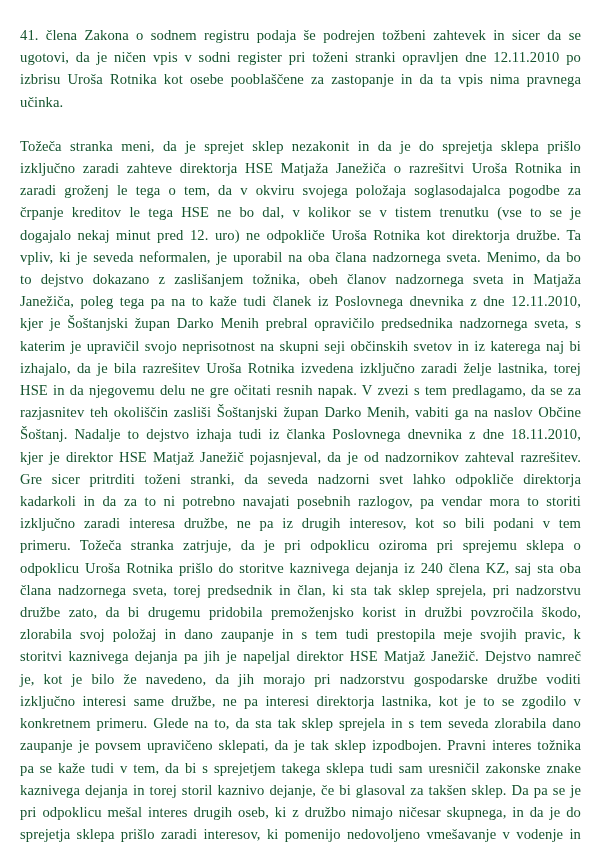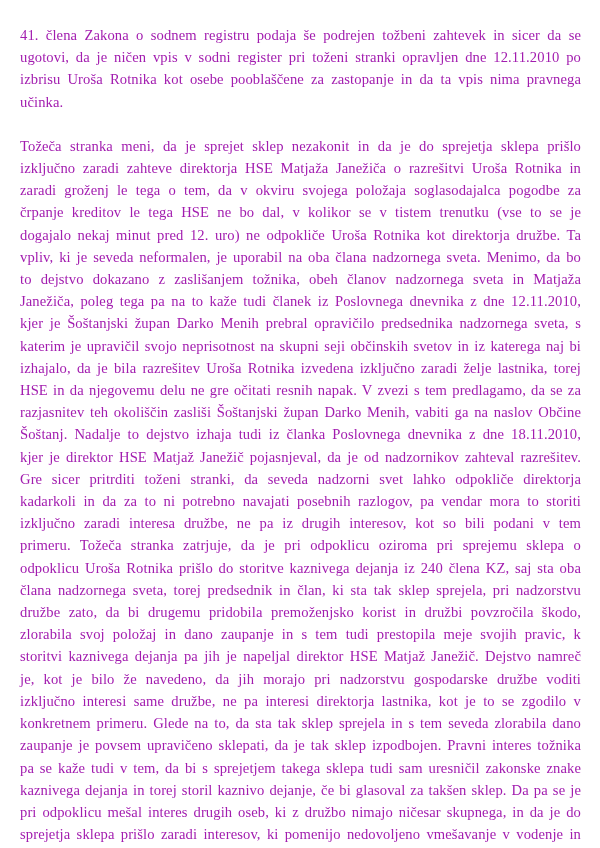--- a/index.html
+++ b/index.html
@@ -12,21 +12,21 @@
     height: 848px;
     overflow: hidden;
   }
   .page {
     box-sizing: border-box;
     width: 600px;
     height: 848px;
     padding: 24px 19px 10px 20px;
     background: #ffffff;
     font-family: "Liberation Serif", "DejaVu Serif", serif;
-    color: #a21caf;
+    color: #14532d;
     -webkit-font-smoothing: antialiased;
   }
   .para {
     margin: 0;
     font-size: 14.6px;
     line-height: 22.2px;
     text-align: justify;
     text-justify: inter-word;
     word-spacing: 1.2px;
     letter-spacing: 0.1px;

